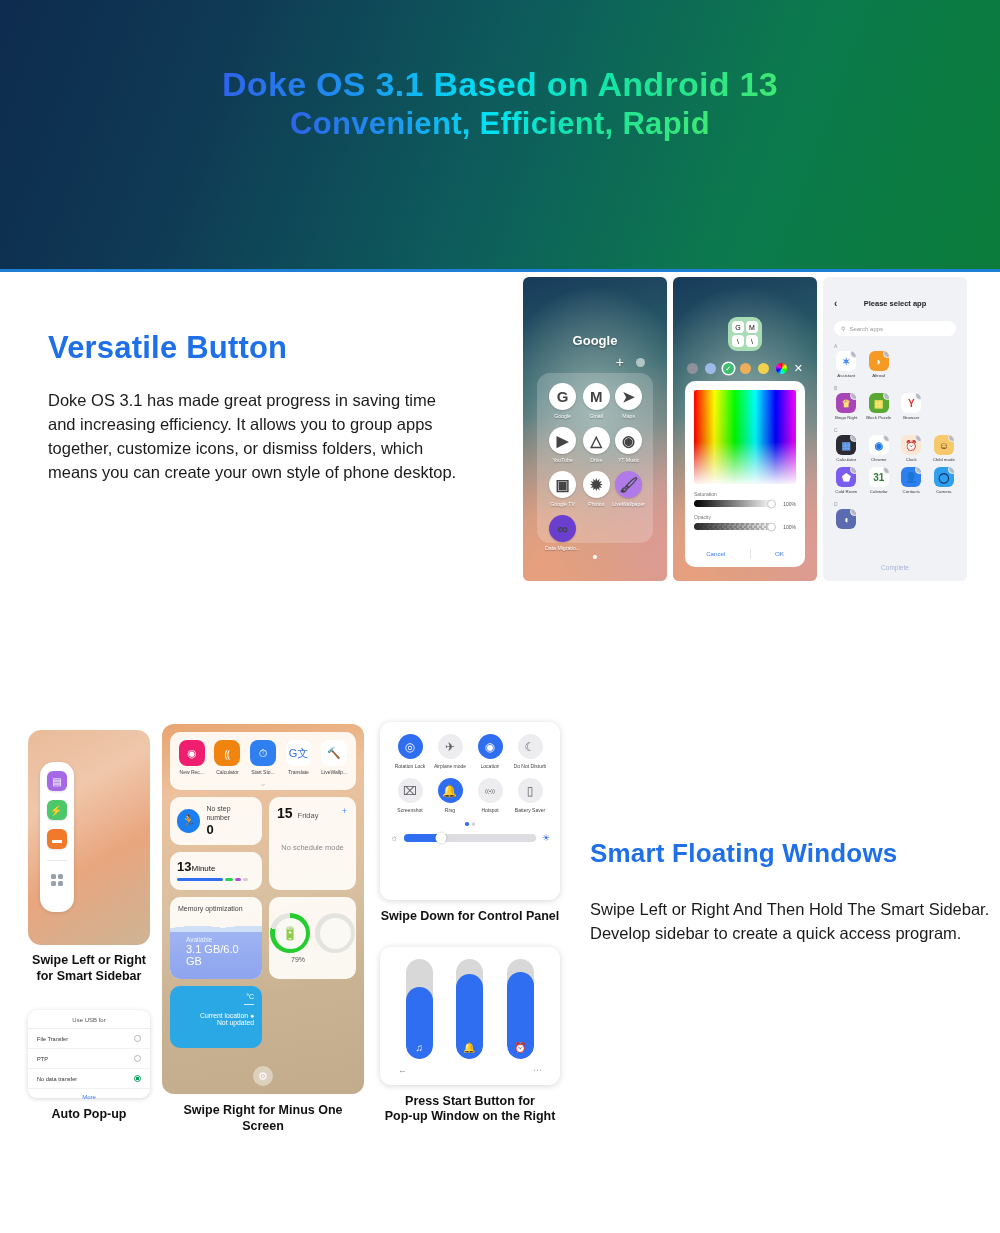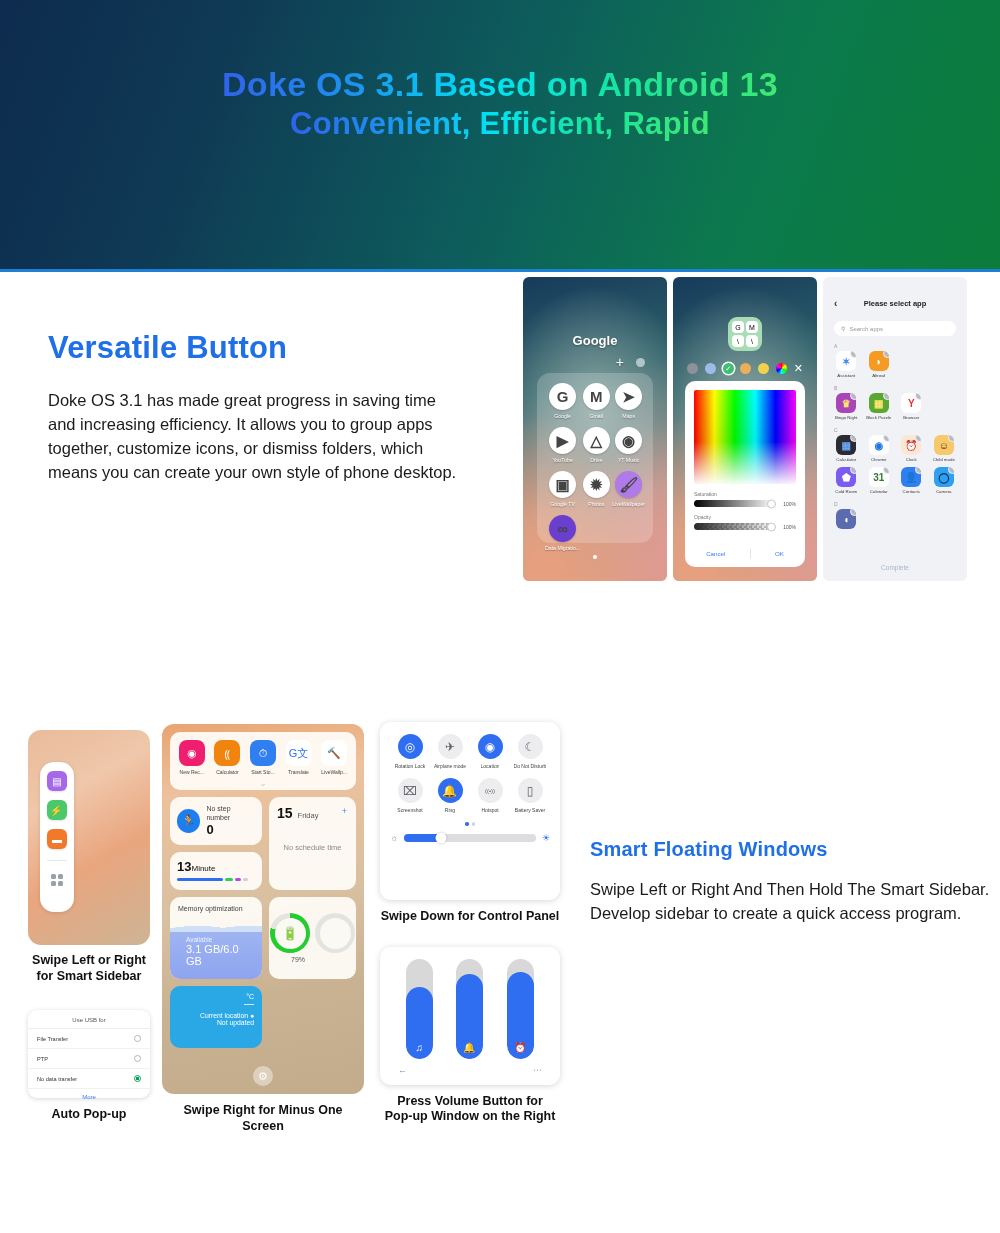--- a/index.html
+++ b/index.html
@@ -294,21 +294,21 @@
     margin-top: 22px; width: 180px; height: 138px; background: #fff; border-radius: 11px;
     box-shadow: 0 1px 6px rgba(0,0,0,.16); padding: 12px 14px 8px; position: relative;
   }
   .vol-row { display: flex; justify-content: space-around; align-items: flex-end; height: 100px; }
   .vol-slider { width: 27px; height: 100px; border-radius: 14px; background: #d8d8d8; position: relative; overflow: hidden; }
   .vol-fill { position: absolute; left: 0; right: 0; bottom: 0; background: #2f6ef0; border-radius: 14px; display: flex; align-items: flex-end; justify-content: center; padding-bottom: 6px; color: #fff; font-size: 10px; }
   .vol-bottom { display: flex; justify-content: space-between; align-items: center; padding: 6px 4px 0; color: #8d8d8d; font-size: 9px; }
 
   
   .sec2-text { position: absolute; left: 590px; top: 126px; width: 400px; }
-  .sec2-text .sec-title { font-size: 20px; margin-bottom: 16px; }
+  .sec2-text .sec-title { font-size: 26px; margin-bottom: 28px; }
 </style>
 </head>
 <body>
 
 <div class="hero">
   <div class="hero-line">Doke OS 3.1 Based on Android 13</div>
   <div class="hero-line second">Convenient, Efficient, Rapid</div>
 </div>
 
 <div class="sec1">
@@ -591,21 +591,21 @@
             </div>
           </div>
         </div>
         <div class="col-right">
           <div class="mw calendar">
             <div class="cal-head">
               <span class="cal-day">15</span>
               <span class="cal-wd">Friday</span>
             </div>
             <span class="cal-plus">+</span>
-            <div class="cal-note">No schedule time</div>
+            <div class="cal-note">No schedule mode</div>
           </div>
         </div>
       </div>
 
       <div class="row2">
         <div class="col-left">
           <div class="mw memory">
             <div class="mem-title">Memory optimization</div>
             <div class="mem-fill">
               <div class="mem-avail">Available</div>
@@ -711,21 +711,21 @@
             <div class="vol-fill" style="height:87%;">
               <span>⏰</span>
             </div>
           </div>
         </div>
       <div class="vol-bottom">
         <span>←</span>
         <span>⋯</span>
       </div>
     </div>
-    <div class="cap" style="margin-top:9px;white-space:pre-line;">Press Volume Button for
+    <div class="cap" style="margin-top:9px;white-space:pre-line;">Press Start Button for
 Pop-up Window on the Right</div>
   </div>
 
   <div class="sec2-text">
     <div class="sec-title">Smart Floating Windows</div>
     <div class="sec-body">Swipe Left or Right And Then Hold The Smart Sidebar. Develop sidebar to create a quick access program.</div>
   </div>
 </div>
 
 </body></html>

